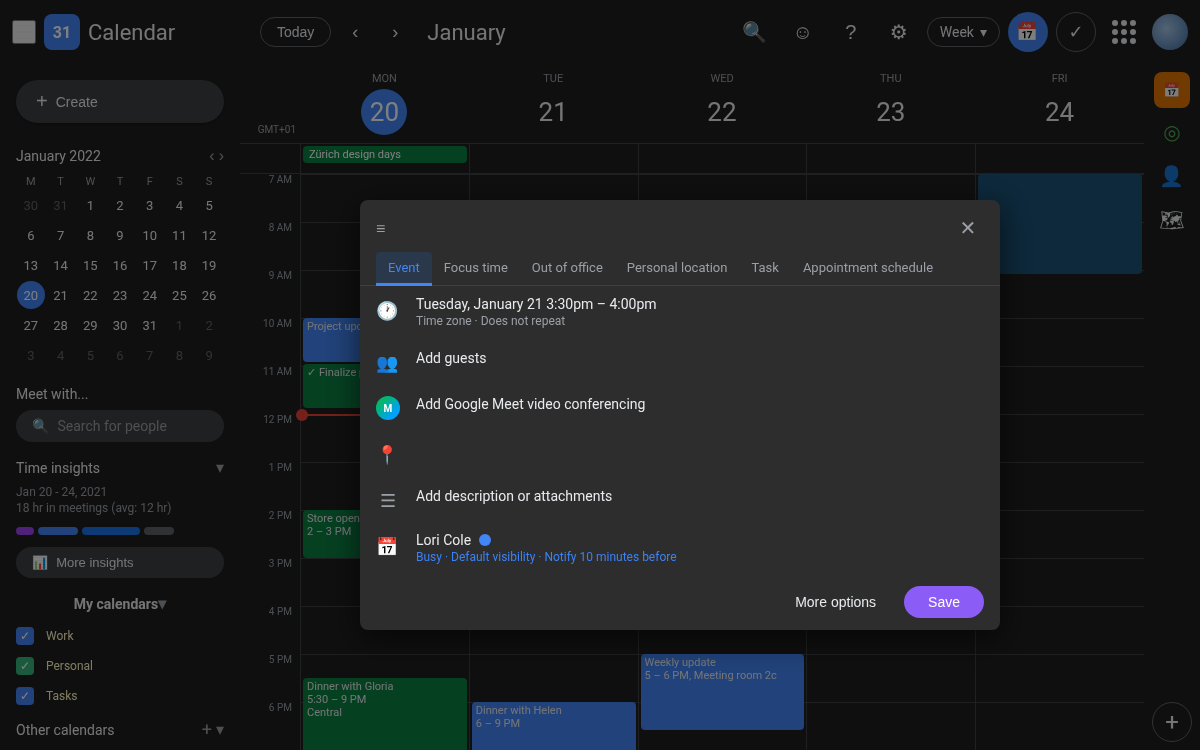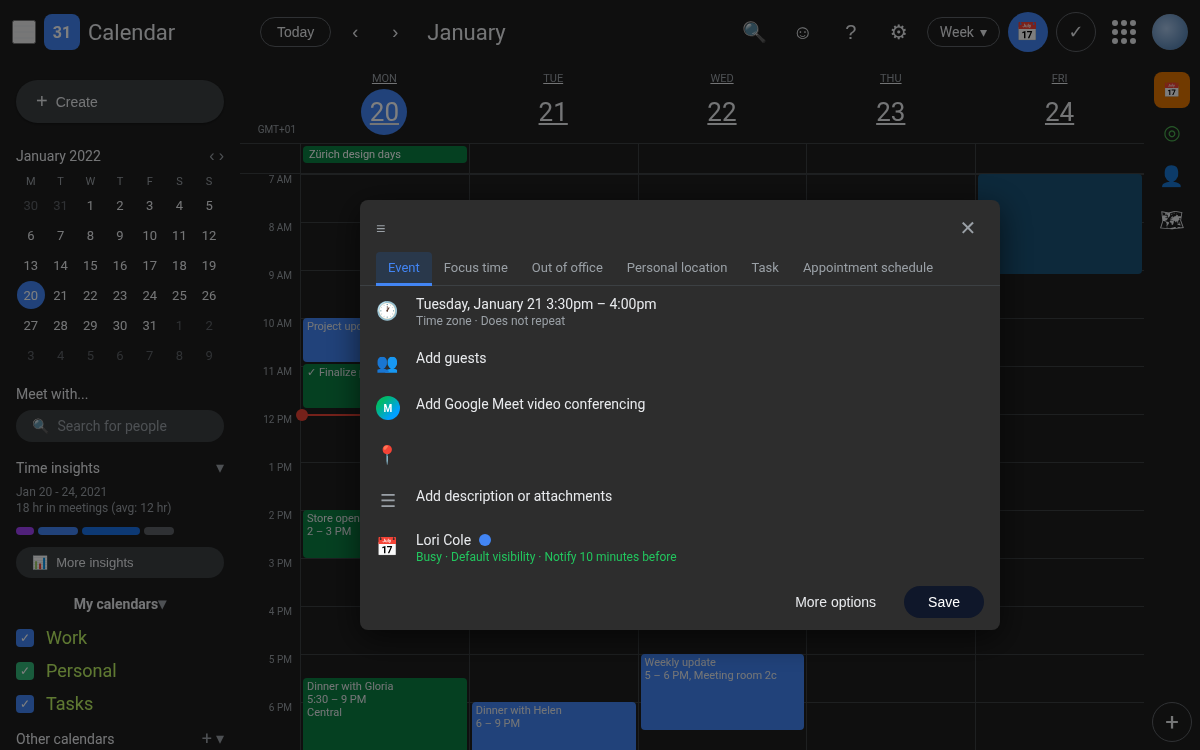--- a/index.html
+++ b/index.html
@@ -229,21 +229,21 @@
     .cal-item {
       display: flex; align-items: center; gap: 12px;
       padding: 6px 16px; cursor: pointer;
     }
     .cal-checkbox {
       width: 18px; height: 18px; border-radius: 4px;
       display: flex; align-items: center; justify-content: center;
       flex-shrink: 0;
     }
     .cal-check { color: white; font-size: 12px; }
-    .cal-item-label { font-size: 18px; color: #bef264; }
+    .cal-item-label { font-size: 12px; color: #fef9c3; }
 
     .other-cals-header {
       display: flex; align-items: center; justify-content: space-between;
       padding: 8px 16px;
     }
 
     
     .right-sidebar {
       width: 56px;
       background: #1f1f1f;
@@ -279,21 +279,21 @@
       grid-template-columns: 60px repeat(5, 1fr);
       border-bottom: 1px solid #3c4043;
       flex-shrink: 0;
     }
     .cal-header-gmt {
       font-size: 10px; color: #9aa0a6; padding: 8px 4px;
       display: flex; align-items: flex-end; justify-content: flex-end;
     }
     .day-header {
       text-align: center; padding: 8px 4px;
-      display: flex; flex-direction: column; align-items: center; gap: 4px; text-decoration: underline;
+      display: flex; flex-direction: column; align-items: center; gap: 4px;
     }
     .day-name { font-size: 11px; color: #9aa0a6; text-transform: uppercase; }
     .day-num {
       font-size: 26px; color: #e8eaed;
       width: 46px; height: 46px; display: flex; align-items: center; justify-content: center;
       border-radius: 50%;
     }
     .day-num-today { background: #4285f4; color: white; }
 
     
@@ -401,32 +401,32 @@
     }
     .modal-row-content { flex: 1; }
     .modal-datetime { font-size: 14px; color: #e8eaed; }
     .modal-timezone { font-size: 12px; color: #9aa0a6; margin-top: 2px; }
     .modal-link { font-size: 14px; color: #e8eaed; cursor: pointer; }
     .modal-cal-row {
       display: flex; align-items: center; gap: 8px;
     }
     .modal-cal-dot { width: 12px; height: 12px; border-radius: 50%; background: #4285f4; }
     .modal-cal-info { font-size: 14px; color: #e8eaed; }
-    .modal-cal-sub { font-size: 12px; color: #22c55e; margin-top: 2px; }
+    .modal-cal-sub { font-size: 12px; color: #3b82f6; margin-top: 2px; }
     .modal-footer {
       display: flex; align-items: center; justify-content: flex-end;
       padding: 12px 16px;
       gap: 28px;
       margin-top: auto;
     }
     .more-options-btn {
       background: none; border: none; color: #e8eaed; font-size: 14px; cursor: pointer;
     }
     .save-btn {
-      background: #0f172a; border: none; color: white;
+      background: #8b5cf6; border: none; color: white;
       padding: 8px 24px; border-radius: 20px; font-size: 14px; cursor: pointer;
     }
     .gmeet-icon {
       width: 24px; height: 24px; border-radius: 50%;
       background: linear-gradient(135deg, #00b96b 25%, #00a0ff 75%);
       display: flex; align-items: center; justify-content: center;
       font-size: 10px; color: white; font-weight: bold;
     }
 
     

